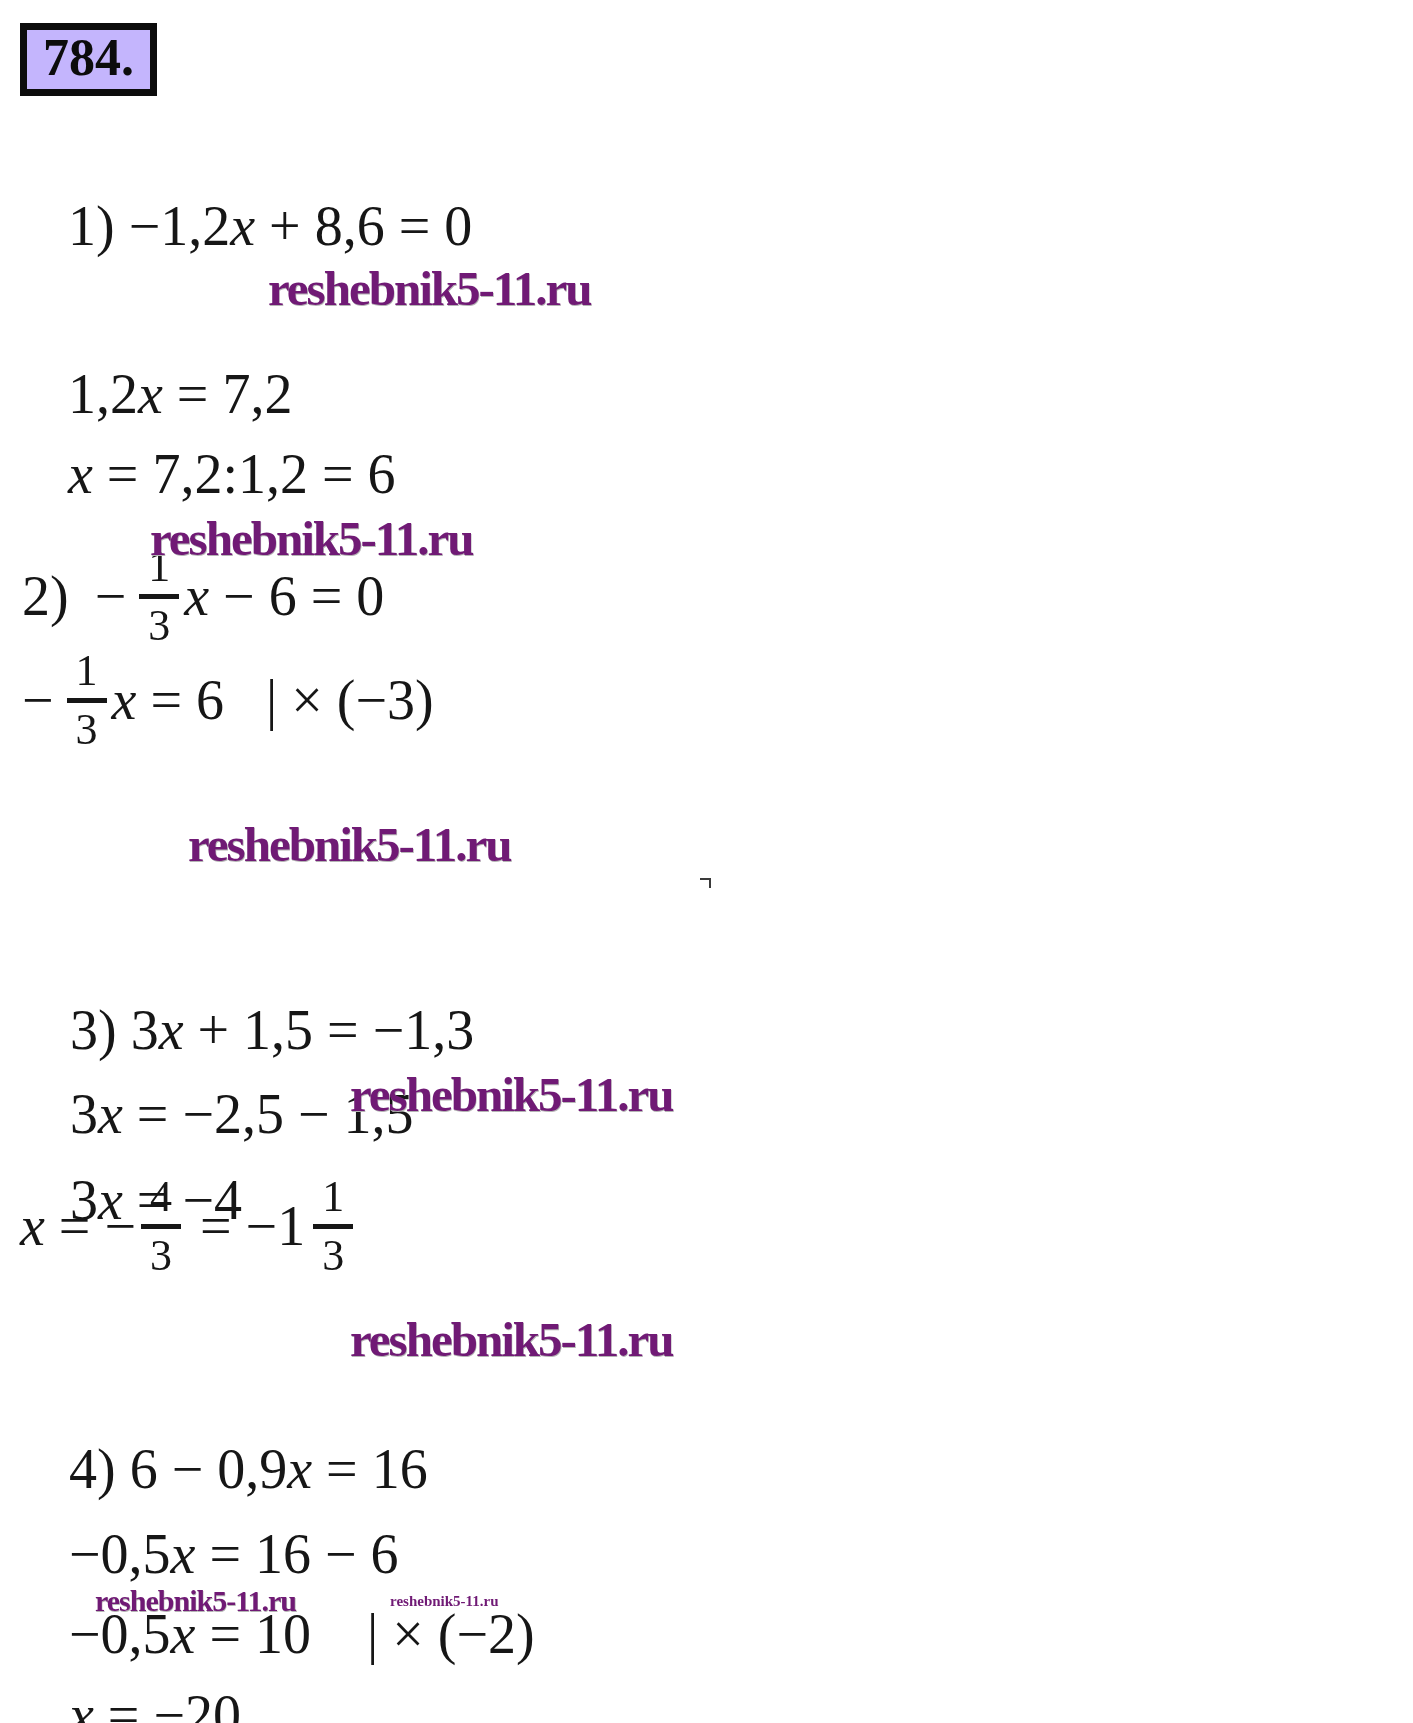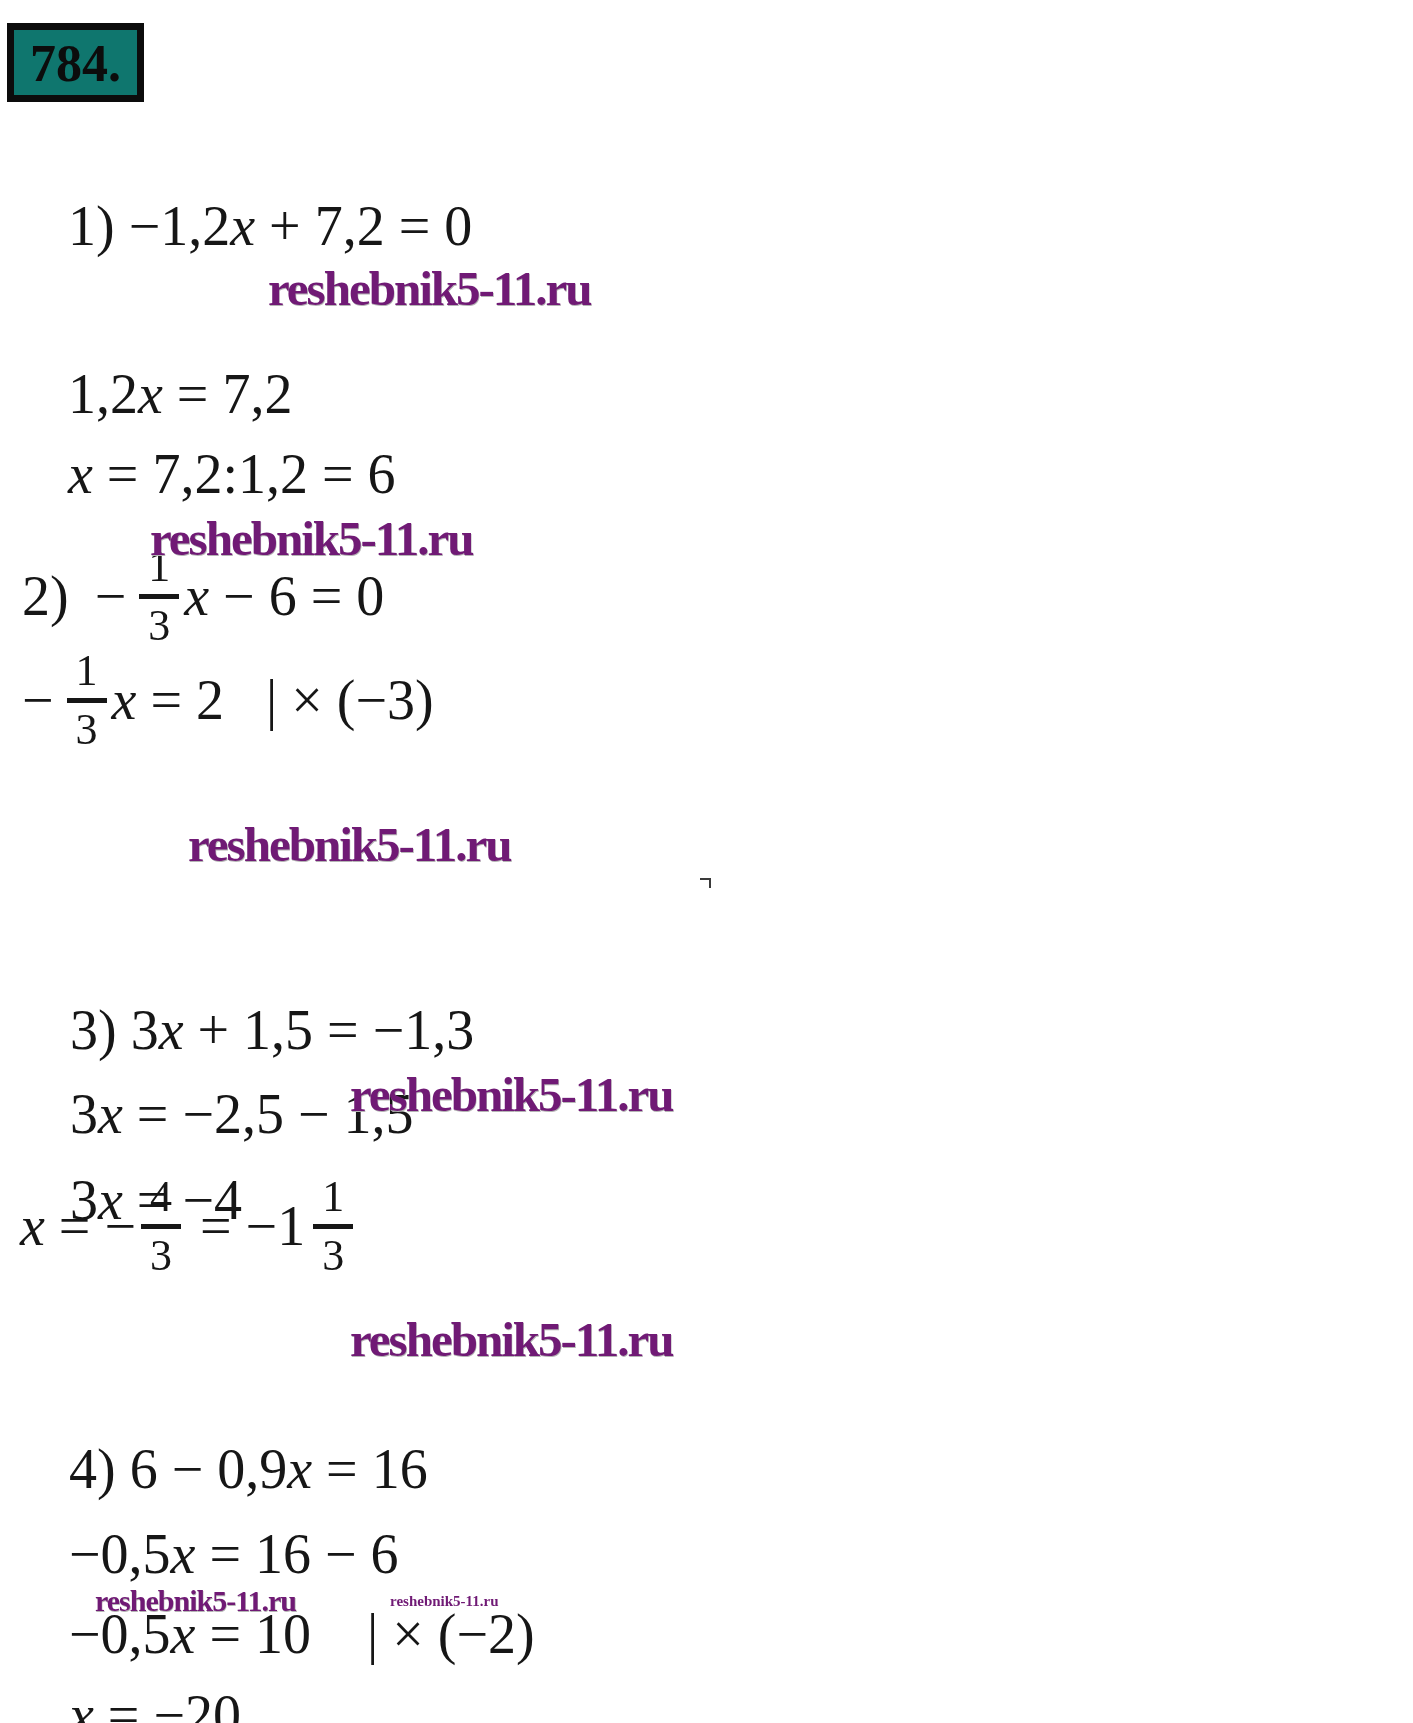--- a/index.html
+++ b/index.html
@@ -12,29 +12,29 @@
     width: 1413px;
     height: 1723px;
     background: #ffffff;
     overflow: hidden;
     font-family: "Liberation Serif", serif;
     color: #161616;
   }
   
   .problem-box {
     position: absolute;
-    left: 7px;
+    left: 20px;
     top: 23px;
     border: 7px solid #0c0c0c;
-    padding: 7px 16px 3px 16px;
+    padding: 1px 16px 3px 16px;
     font-size: 52px;
     font-weight: 700;
     line-height: 1.05;
     color: #0c0c0c;
-    background: #0f766e;
+    background: #c4b5fd;
   }
   
   .math-line {
     position: absolute;
     font-size: 56px;
     line-height: 1.15;
     white-space: pre;
     color: #161616;
   }
   .math-line span { white-space: pre; }
@@ -97,34 +97,34 @@
 </head>
 <body>
 
 <div id="canvas">
 
   <div class="problem-box">
     <span>784.</span>
   </div>
 
   <div class="math-line" style="left:12px; top:130px;">
-    <span>1) −1,2</span><span class="it">x</span><span> + 7,2 = 0</span>
+    <span>1) −1,2</span><span class="it">x</span><span> + 8,6 = 0</span>
   </div>
   <div class="math-line" style="left:12px; top:298px;">
     <span>1,2</span><span class="it">x</span><span> = 7,2</span>
   </div>
   <div class="math-line" style="left:12px; top:378px;">
     <span class="it">x</span><span> = 7,2:1,2 = 6</span>
   </div>
 
   <div class="frac-line" style="left:22px; top:545px;">
     <span class="gap-r">2)</span><span class="gap-s">−</span><span class="frac"><span class="num">1</span><span class="den">3</span></span><span class="it">x</span><span> − 6 = 0</span>
   </div>
   <div class="frac-line" style="left:22px; top:649px;">
-    <span class="gap-s">−</span><span class="frac"><span class="num">1</span><span class="den">3</span></span><span class="it">x</span><span> = 2   | × (−3)</span>
+    <span class="gap-s">−</span><span class="frac"><span class="num">1</span><span class="den">3</span></span><span class="it">x</span><span> = 6   | × (−3)</span>
   </div>
 
   <div class="math-line" style="left:14px; top:934px;">
     <span>3) 3</span><span class="it">x</span><span> + 1,5 = −1,3</span>
   </div>
   <div class="math-line" style="left:14px; top:1018px;">
     <span>3</span><span class="it">x</span><span> = −2,5 − 1,5</span>
   </div>
   <div class="math-line" style="left:14px; top:1104px;">
     <span>3</span><span class="it">x</span><span> = −4</span>

